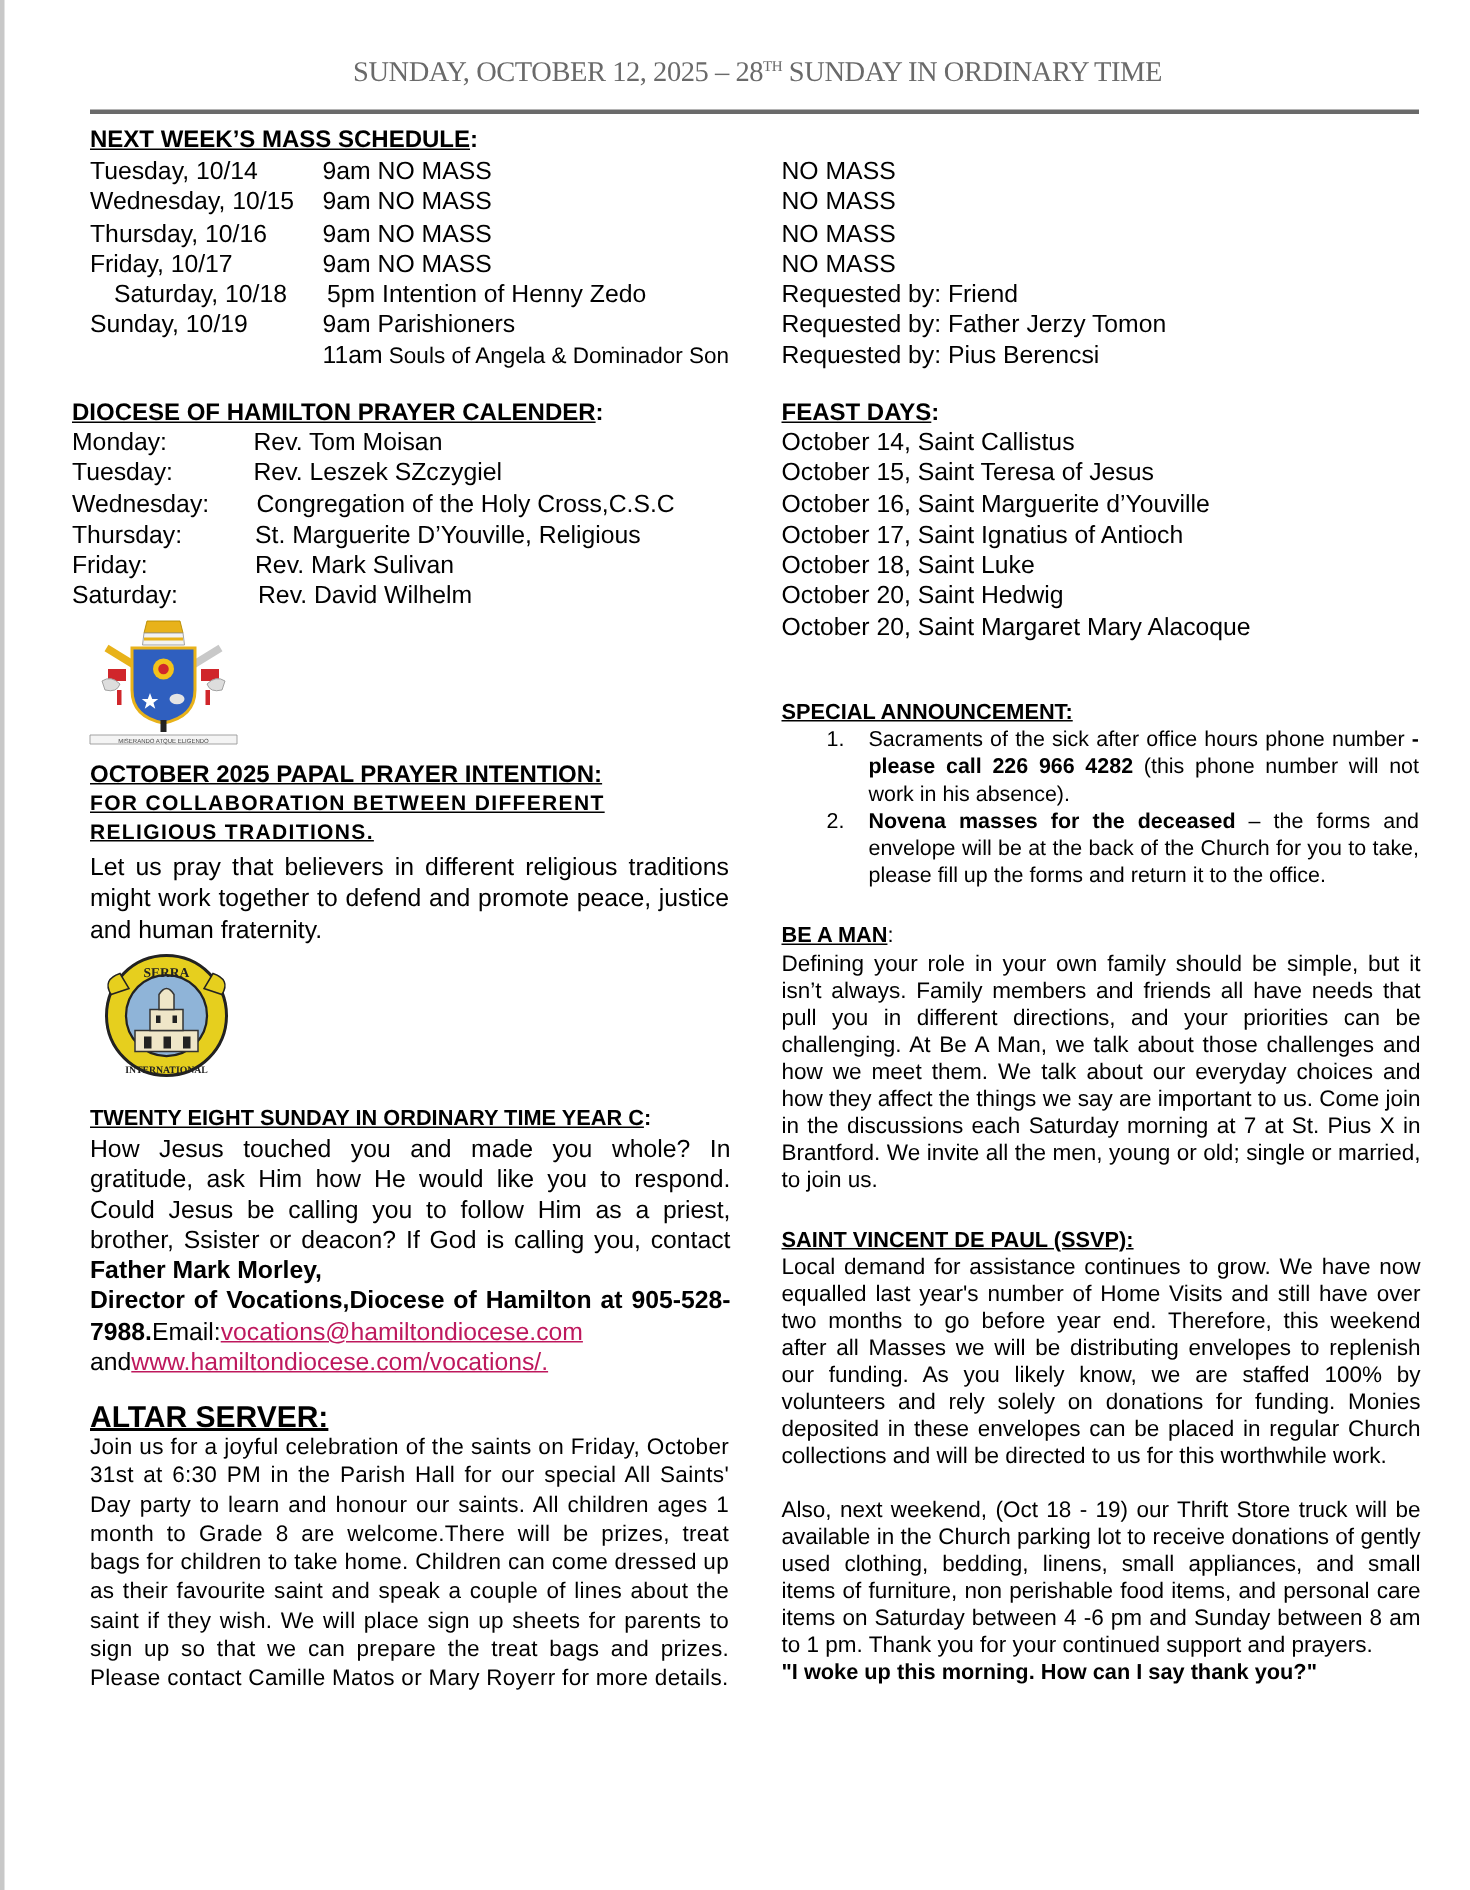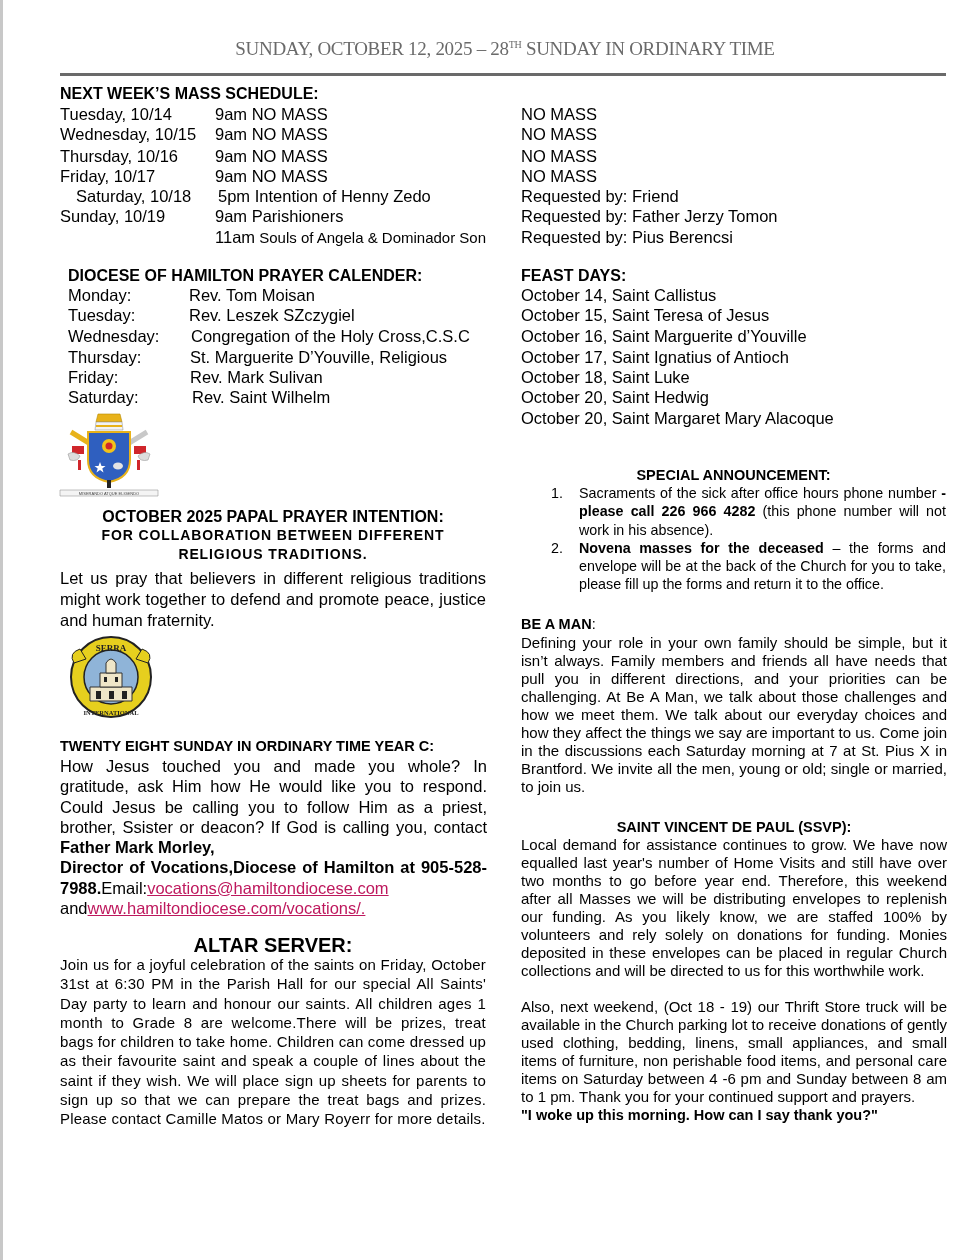--- a/index.html
+++ b/index.html
@@ -9,21 +9,21 @@
   }
   .leftbar { position: absolute; left: 0; top: 0; width: 3px; height: 1260px; background: #c8c8c8; }
   .header-title {
     position: absolute; left: 0; width: 1010px; top: 38px; text-align: center;
     font-family: "Liberation Serif", serif; font-size: 19px; color: #6a6a6a; letter-spacing: -0.3px;
   }
   .header-title sup { font-size: 10px; vertical-align: 7px; }
   .header-rule { position: absolute; left: 60px; top: 73px; width: 886px; height: 3px; background: #6a6a6a; }
 
   .col { position: absolute; }
-  .h { font-weight: bold; font-size: 16px; line-height: 19px; text-align: center; }
+  .h { font-weight: bold; text-decoration: underline; font-size: 16px; line-height: 19px; }
   .h-nu { font-weight: bold; font-size: 16px; }
   .row { font-size: 16.5px; line-height: 20.3px; white-space: nowrap; position: relative; height: 20.3px; }
   .row span { position: absolute; top: 0; }
   .para { font-size: 16.5px; line-height: 20.5px; text-align: justify; }
   .para-sm { font-size: 15px; line-height: 18.3px; text-align: justify; }
   a.link { color: #be185d; text-decoration: underline; }
   b { font-weight: bold; }
 
   ol.ann { margin: 0; padding: 0; list-style: none; font-size: 14.3px; line-height: 18.3px; }
   ol.ann li { position: relative; padding-left: 58px; text-align: justify; }
@@ -70,21 +70,21 @@
       <span style="left:155px">9am  Parishioners</span>
       <span style="left:461px">Requested by: Father Jerzy Tomon</span>
     </div>
     <div class="row">
       <span style="left:155px; font-size:16.5px"><span style="position:static">11am</span><span style="position:static; font-size:15px"> Souls of Angela &amp; Dominador Son</span></span>
       <span style="left:461px">Requested by: Pius Berencsi</span>
     </div>
   </div>
 </div>
 
-<div class="col" style="left:68px; top:266px; width:450px;">
+<div class="col" style="left:48px; top:266px; width:450px;">
   <div><span class="h">DIOCESE OF HAMILTON PRAYER CALENDER</span><span class="h-nu">:</span></div>
   <div class="row">
       <span style="left:0">Monday:</span>
       <span style="left:121px">Rev. Tom Moisan</span>
     </div>
   <div class="row">
       <span style="left:0">Tuesday:</span>
       <span style="left:121px">Rev. Leszek SZczygiel</span>
     </div>
   <div class="row">
@@ -94,21 +94,21 @@
   <div class="row" style="margin-top:1px">
       <span style="left:0">Thursday:</span>
       <span style="left:122px">St. Marguerite D’Youville, Religious</span>
     </div>
   <div class="row">
       <span style="left:0">Friday:</span>
       <span style="left:122px">Rev. Mark Sulivan</span>
     </div>
   <div class="row">
       <span style="left:0">Saturday:</span>
-      <span style="left:124px">Rev. Saint Wilhelm</span>
+      <span style="left:124px">Rev. David Wilhelm</span>
     </div>
 </div>
 
 <div class="col" style="left:521px; top:266px; width:440px;">
   <div><span class="h">FEAST DAYS</span><span class="h-nu">:</span></div>
   <div class="row">
       <span style="left:0">October 14, Saint Callistus</span>
     </div>
   <div class="row">
       <span style="left:0">October 15, Saint Teresa of Jesus</span>

